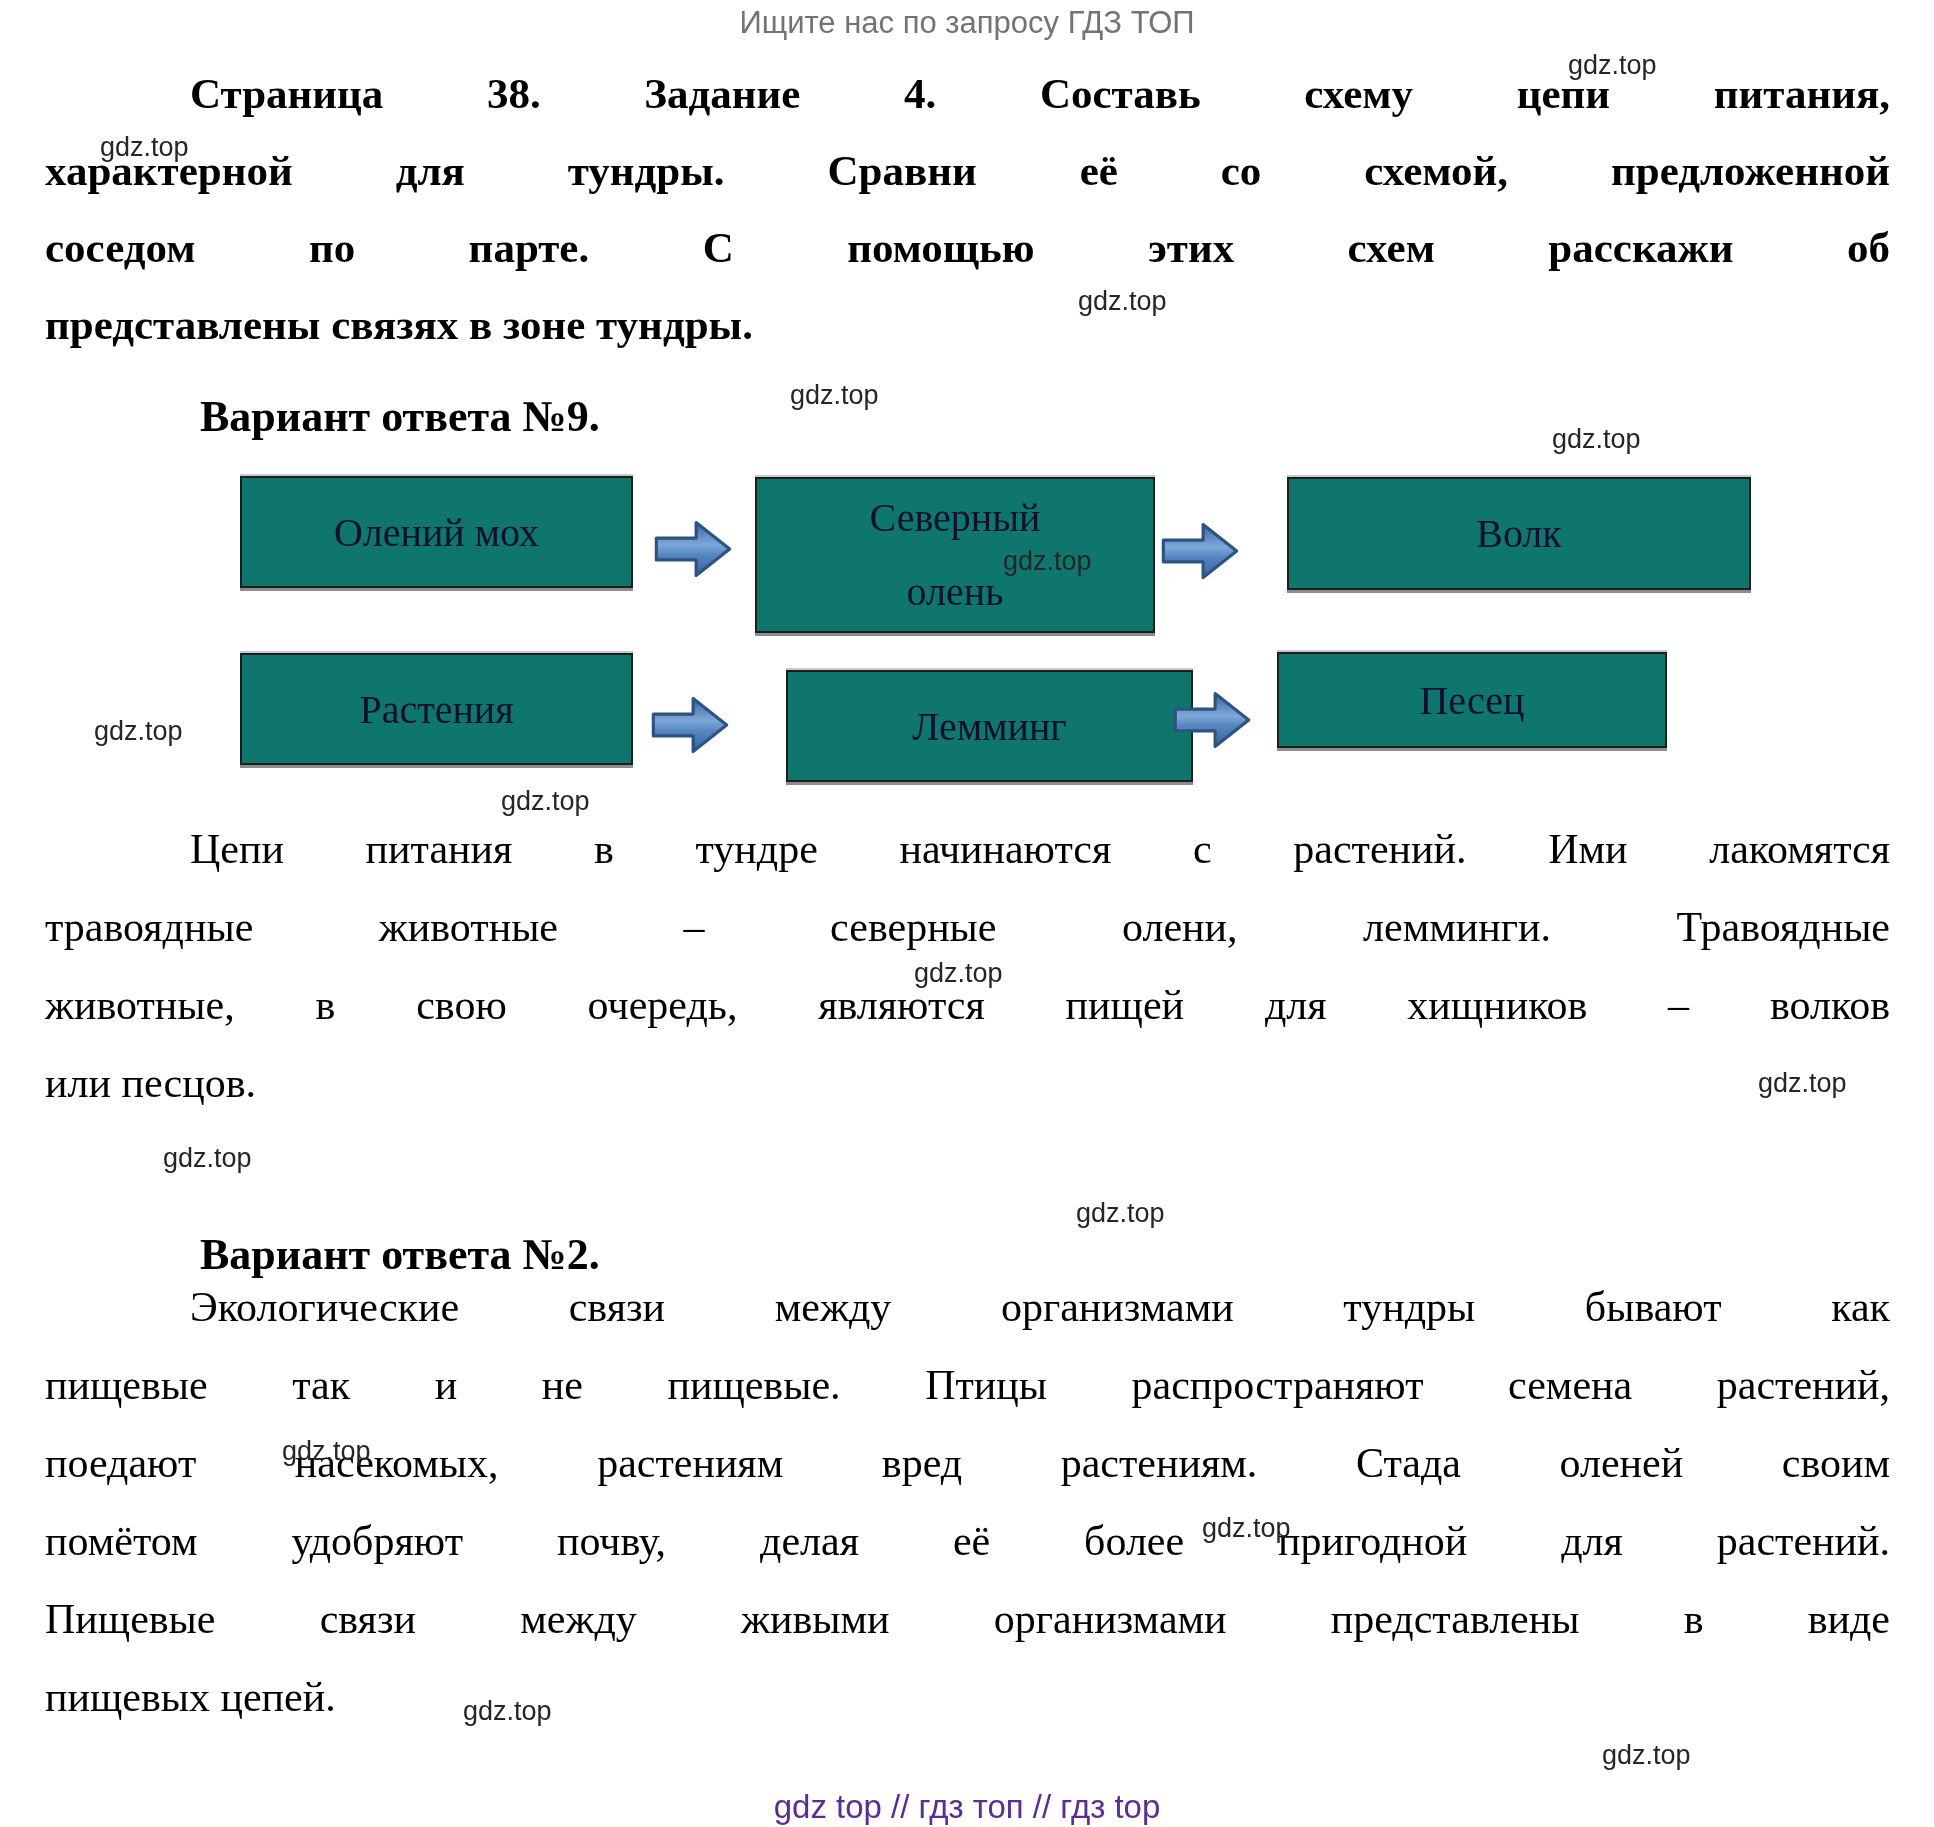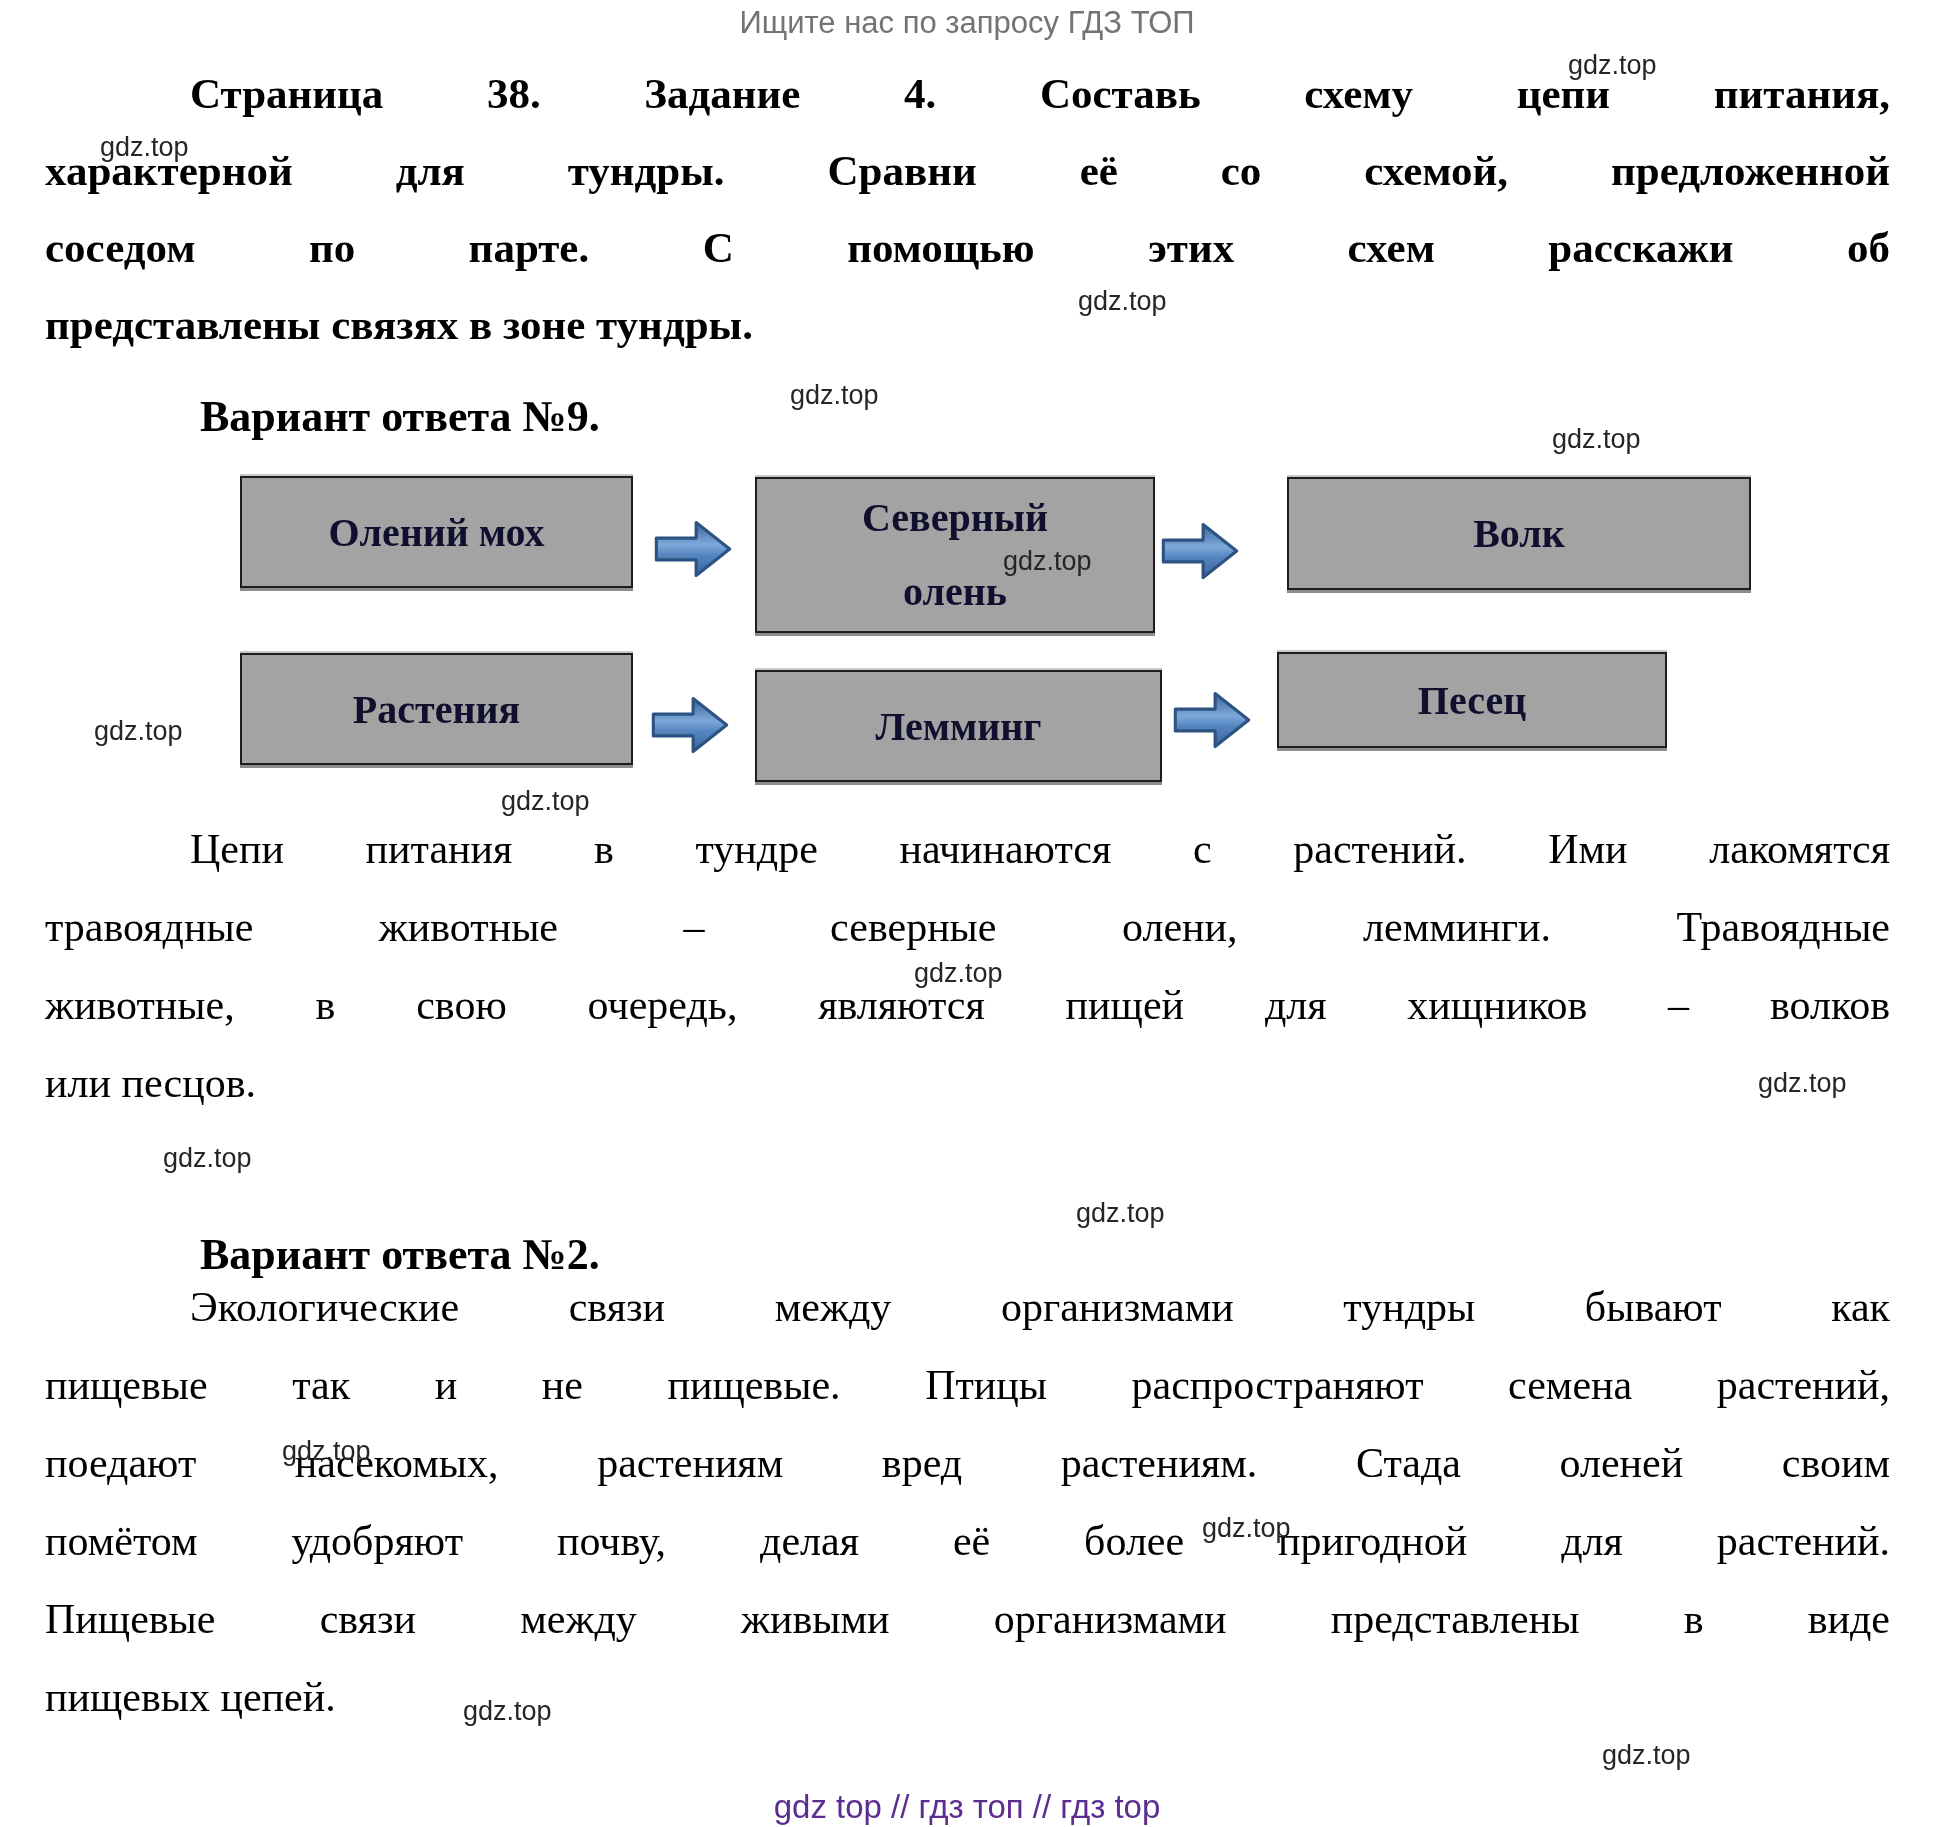--- a/index.html
+++ b/index.html
@@ -36,34 +36,34 @@
     position:absolute;left:200px;
     font-size:44px;font-weight:bold;line-height:58px;
     white-space:nowrap;
   }
   .h1{top:388px;}
   .h2{top:1226px;}
   
   .diagram{position:absolute;left:240px;top:476px;width:1442px;height:312px;}
   .dbox{
     position:absolute;
-    background:#a3a3a3;
+    background:#0f766e;
     border:2px solid #1d1d1d;
     box-shadow:0 3px 0 #8c8c8c, 0 -2px 0 #c9c9c9;
     display:flex;align-items:center;justify-content:center;
     text-align:center;
-    font-weight:bold;font-size:40px;color:#10102e;
+    font-weight:normal;font-size:40px;color:#10102e;
     box-sizing:border-box;
   }
   .b-olenij{left:0;top:0;width:393px;height:112px;}
   .b-sevolen{left:515px;top:1px;width:400px;height:156px;line-height:74px;}
   .b-sevolen .wrap{max-width:250px;}
   .b-volk{left:1047px;top:1px;width:464px;height:113px;}
   .b-rastenia{left:0;top:177px;width:393px;height:112px;}
-  .b-lemming{left:515px;top:194px;width:407px;height:112px;}
+  .b-lemming{left:546px;top:194px;width:407px;height:112px;}
   .b-pesec{left:1037px;top:176px;width:390px;height:96px;}
   .arrow{position:absolute;width:80px;height:64px;}
   .a1{left:413px;top:41px;}
   .a2{left:920px;top:43px;}
   .a3{left:410px;top:217px;}
   .a4{left:932px;top:212px;}
   
   .wm{
     position:absolute;
     font-family:"Liberation Sans", sans-serif;

